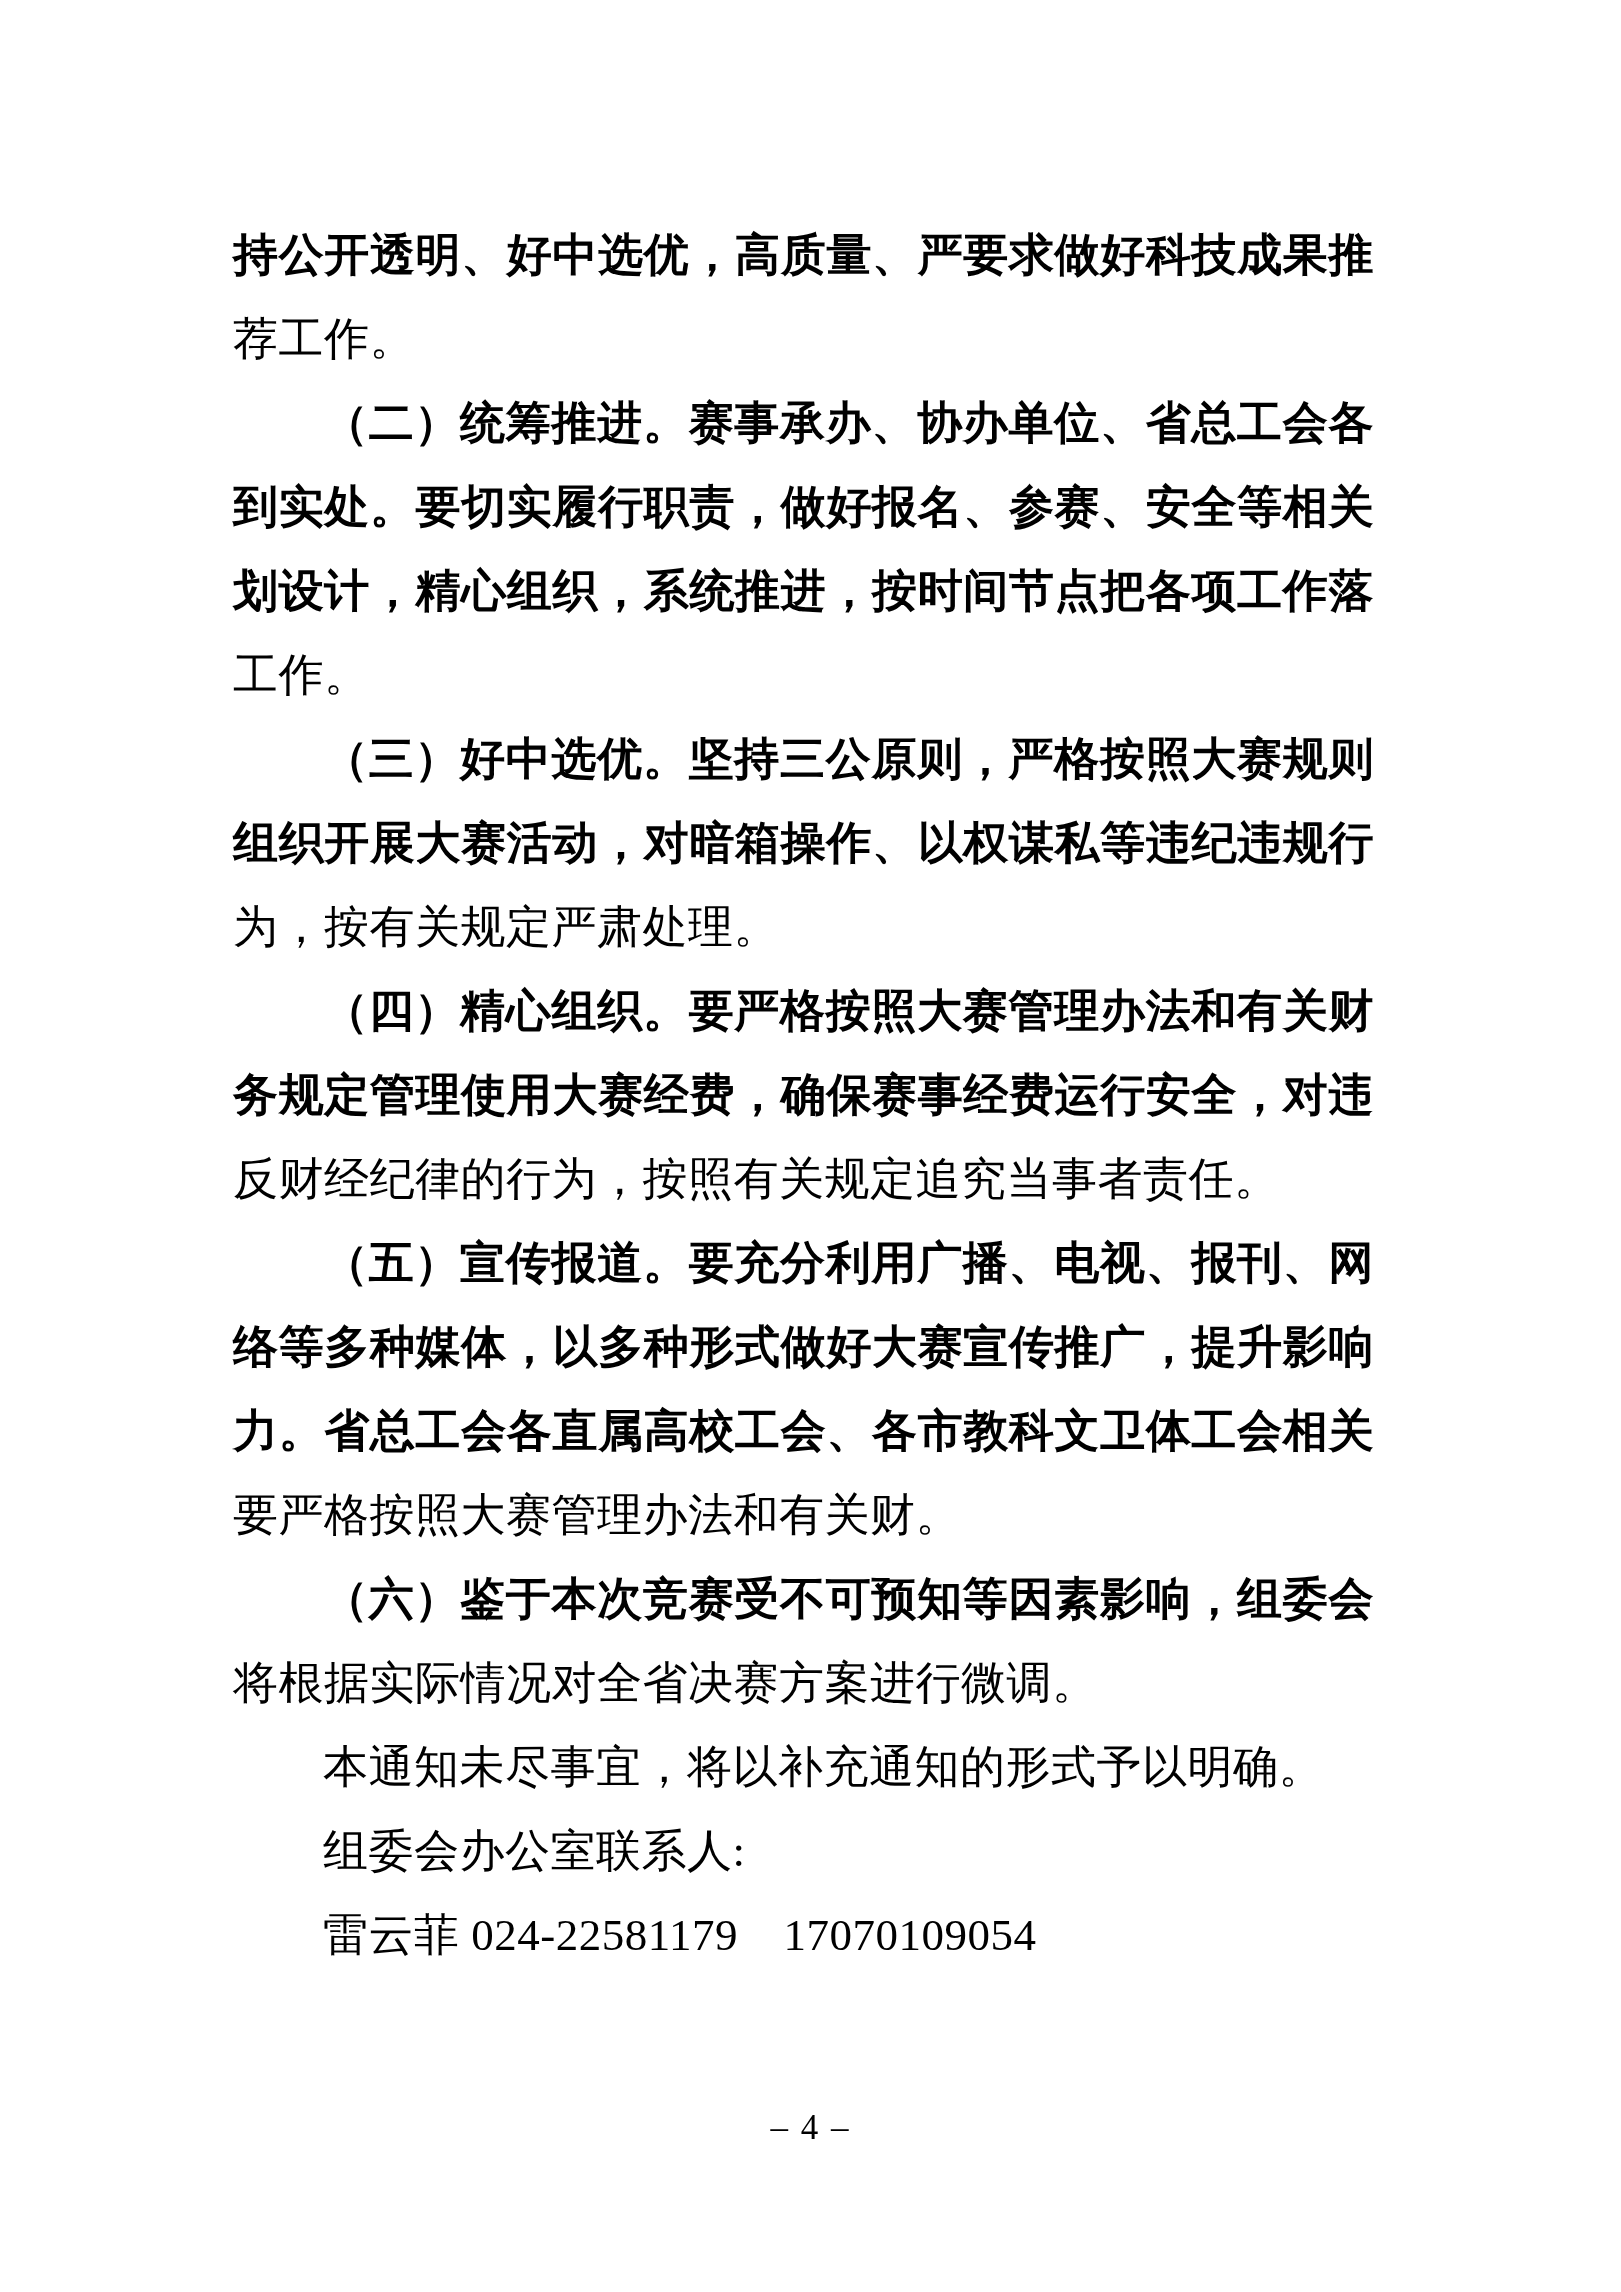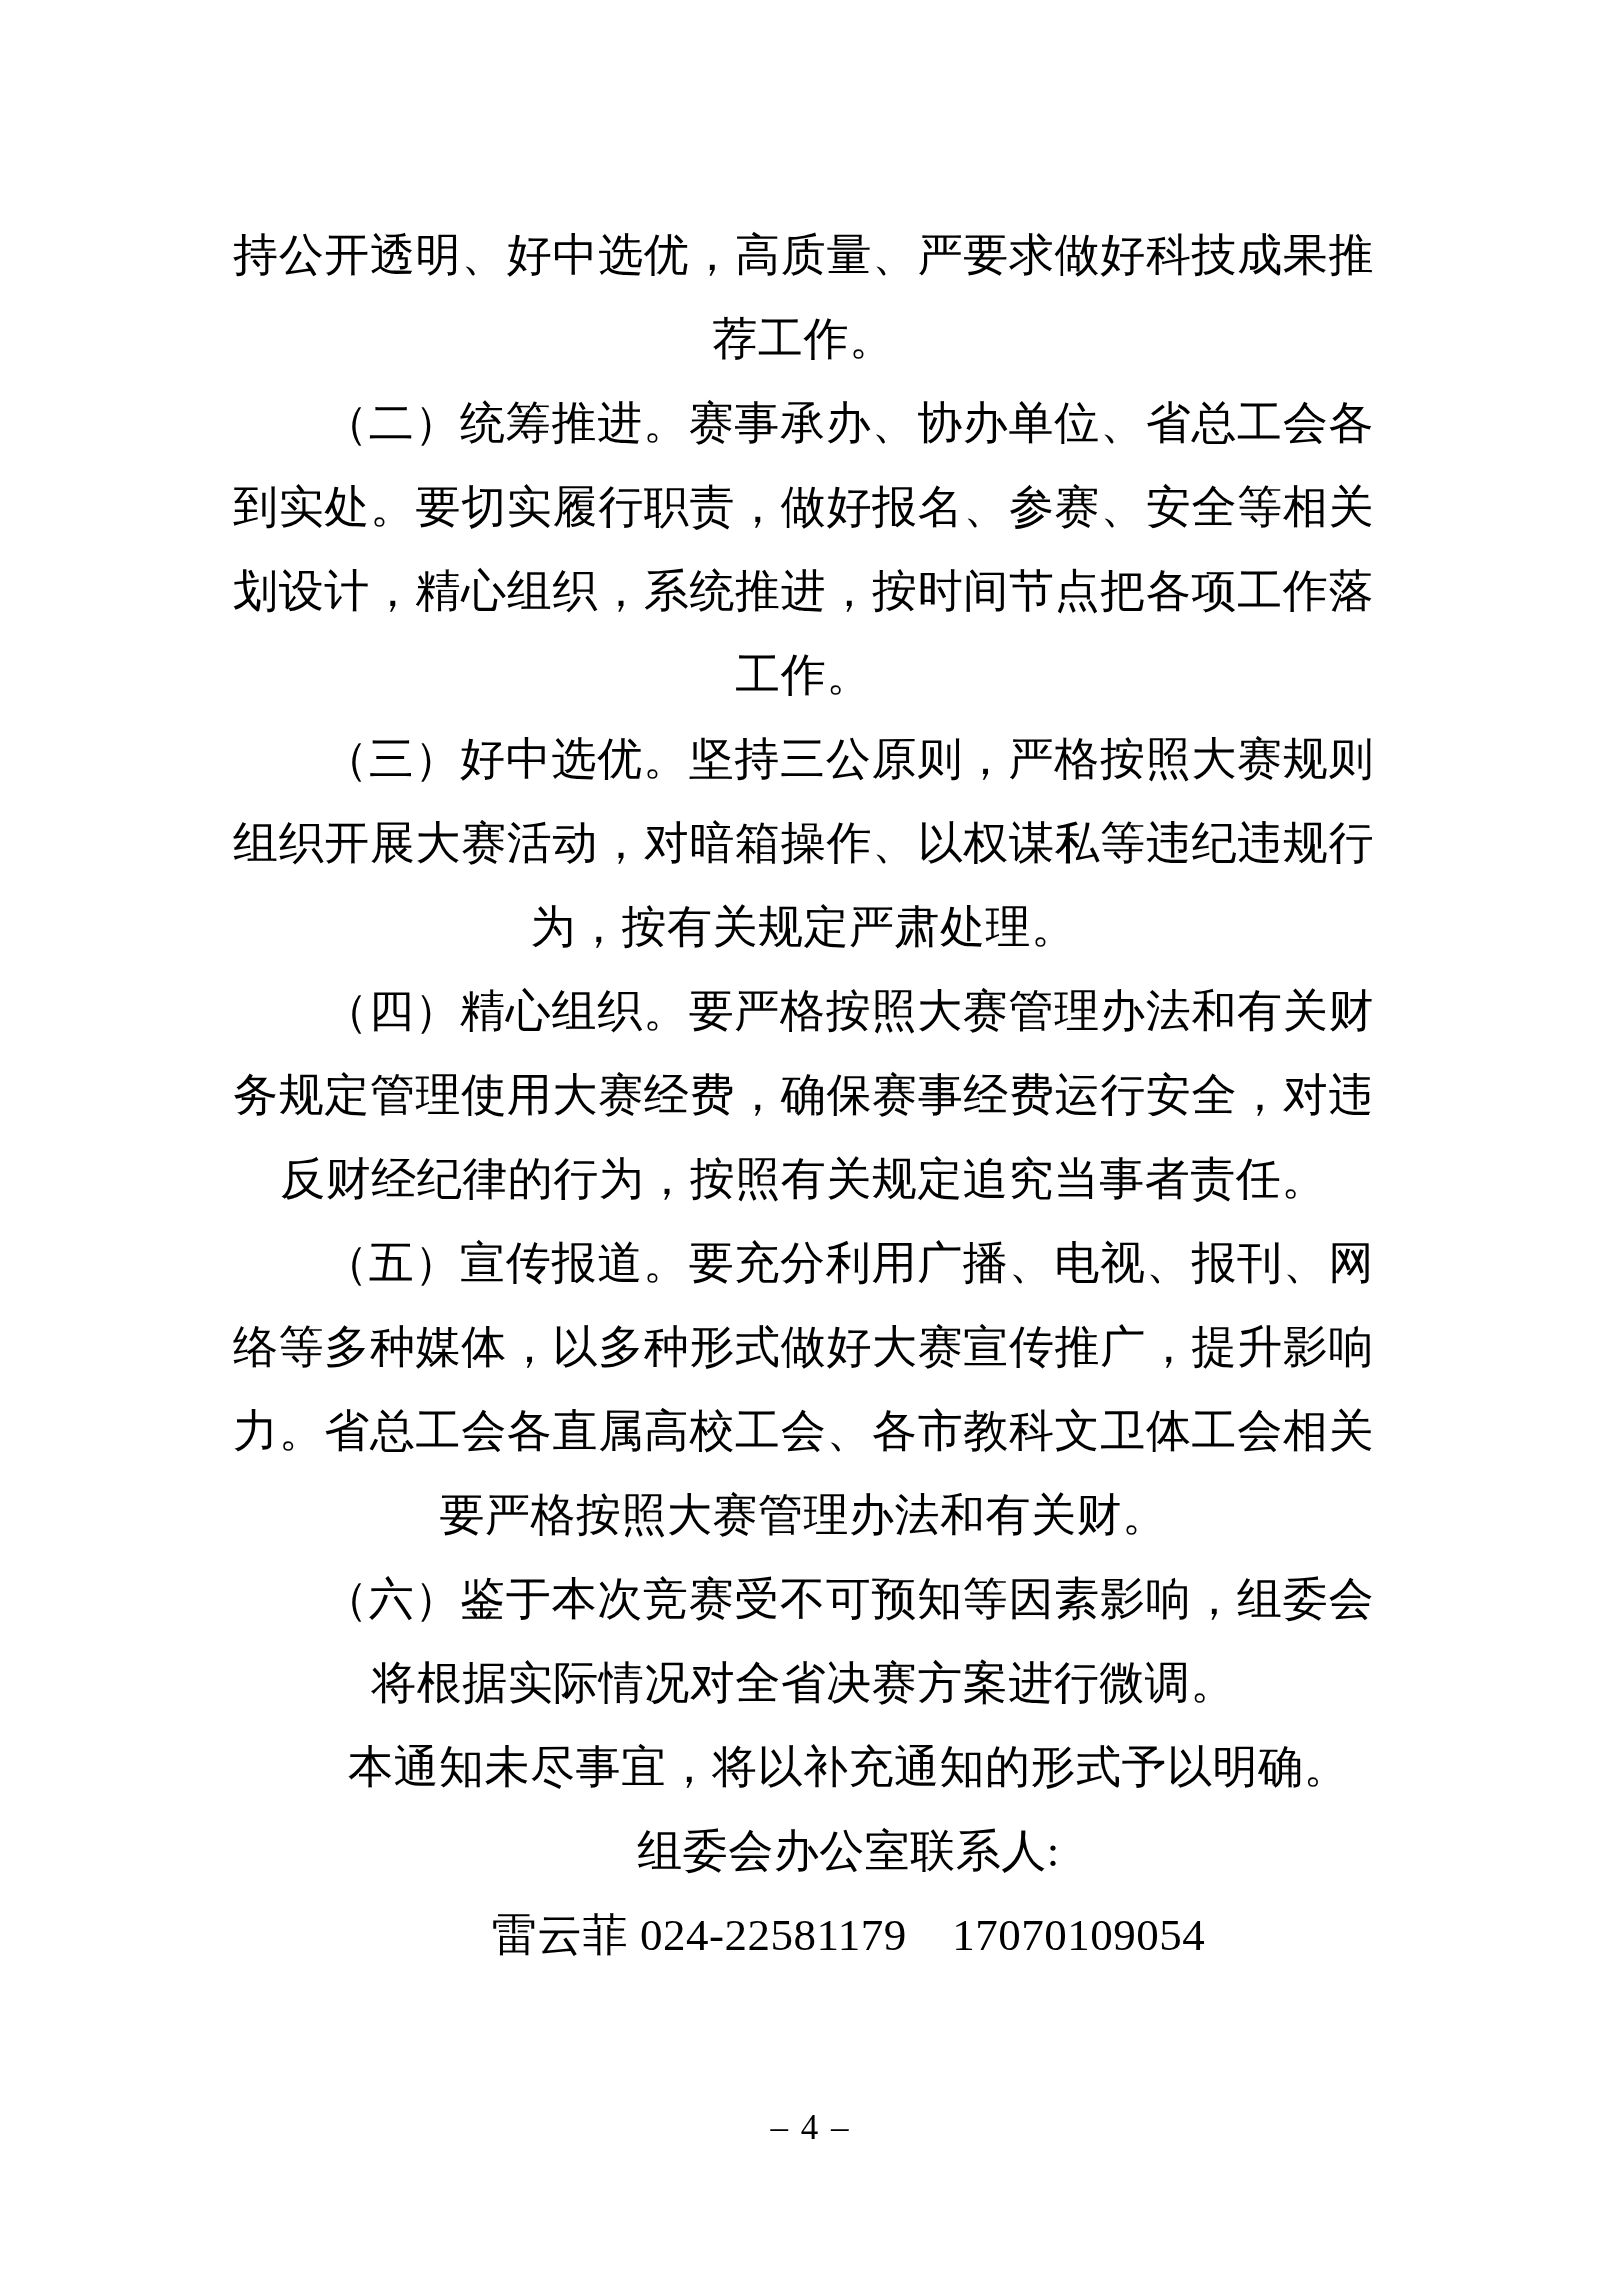--- a/index.html
+++ b/index.html
@@ -20,29 +20,30 @@
     position: absolute;
     left: 233px;
     top: 213px;
     width: 1141px;
   }
   .line {
     height: 84px;
     line-height: 84px;
     font-size: 45px;
     color: #000000;
-    text-align: center;
+    text-align: left;
     letter-spacing: 0.5px;
   }
   .line.indent {
     padding-left: 90px;
   }
   .line.fill {
     text-align: justify;
     text-align-last: justify;
+    font-weight: bold;
   }
   .footer {
     position: absolute;
     top: 2103px;
     left: 0;
     width: 100%;
     height: 49px;
     line-height: 49px;
     text-align: center;
     font-size: 35px;

